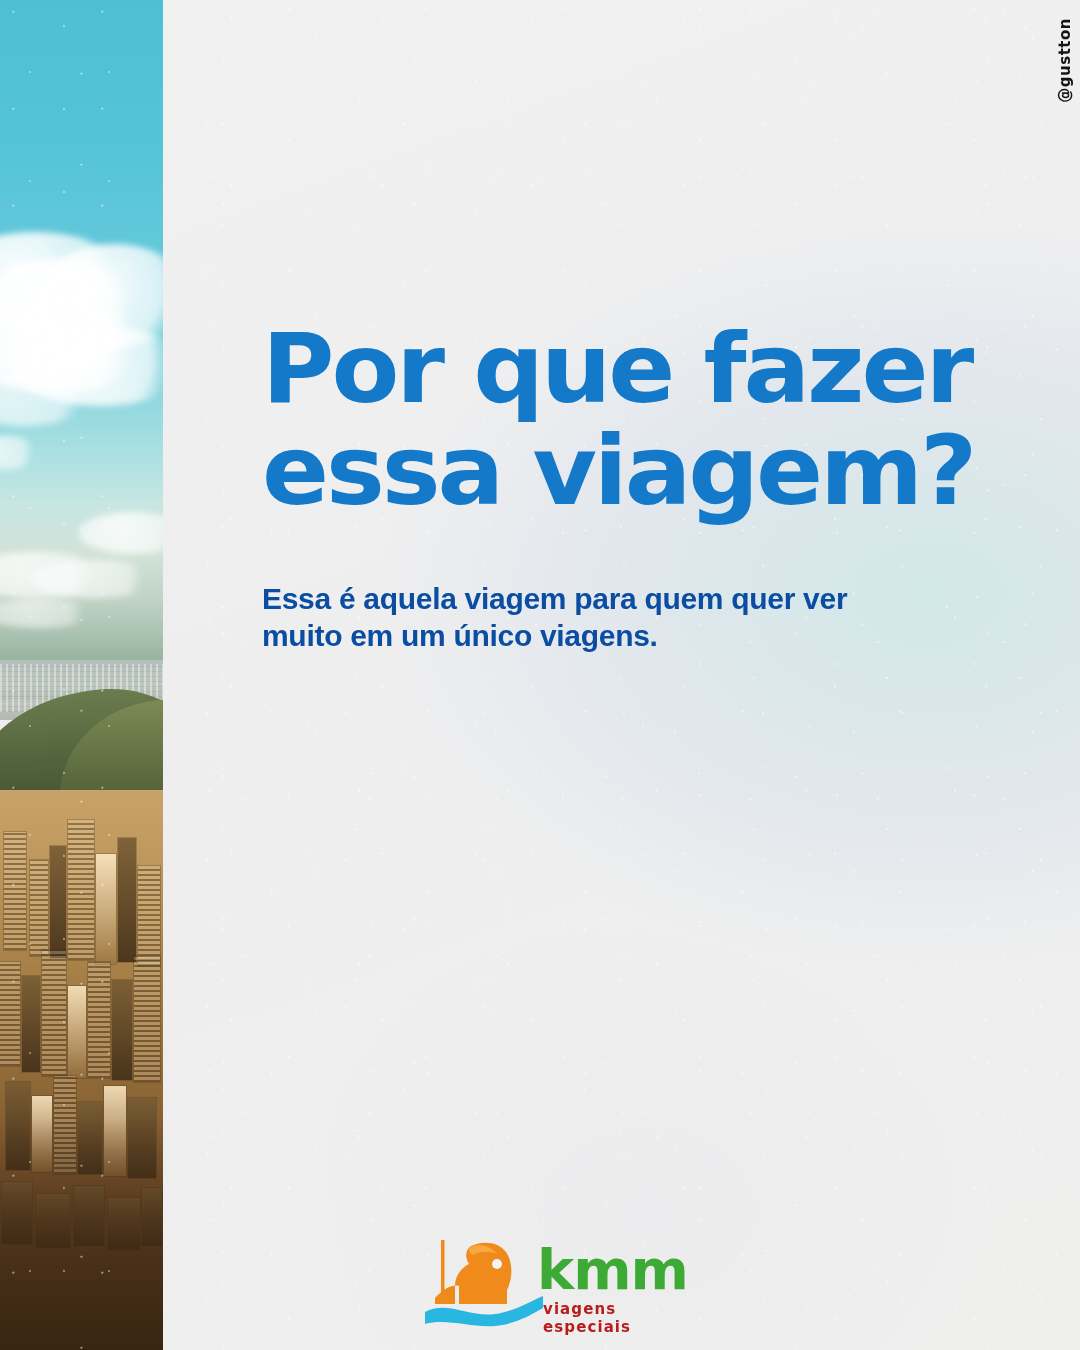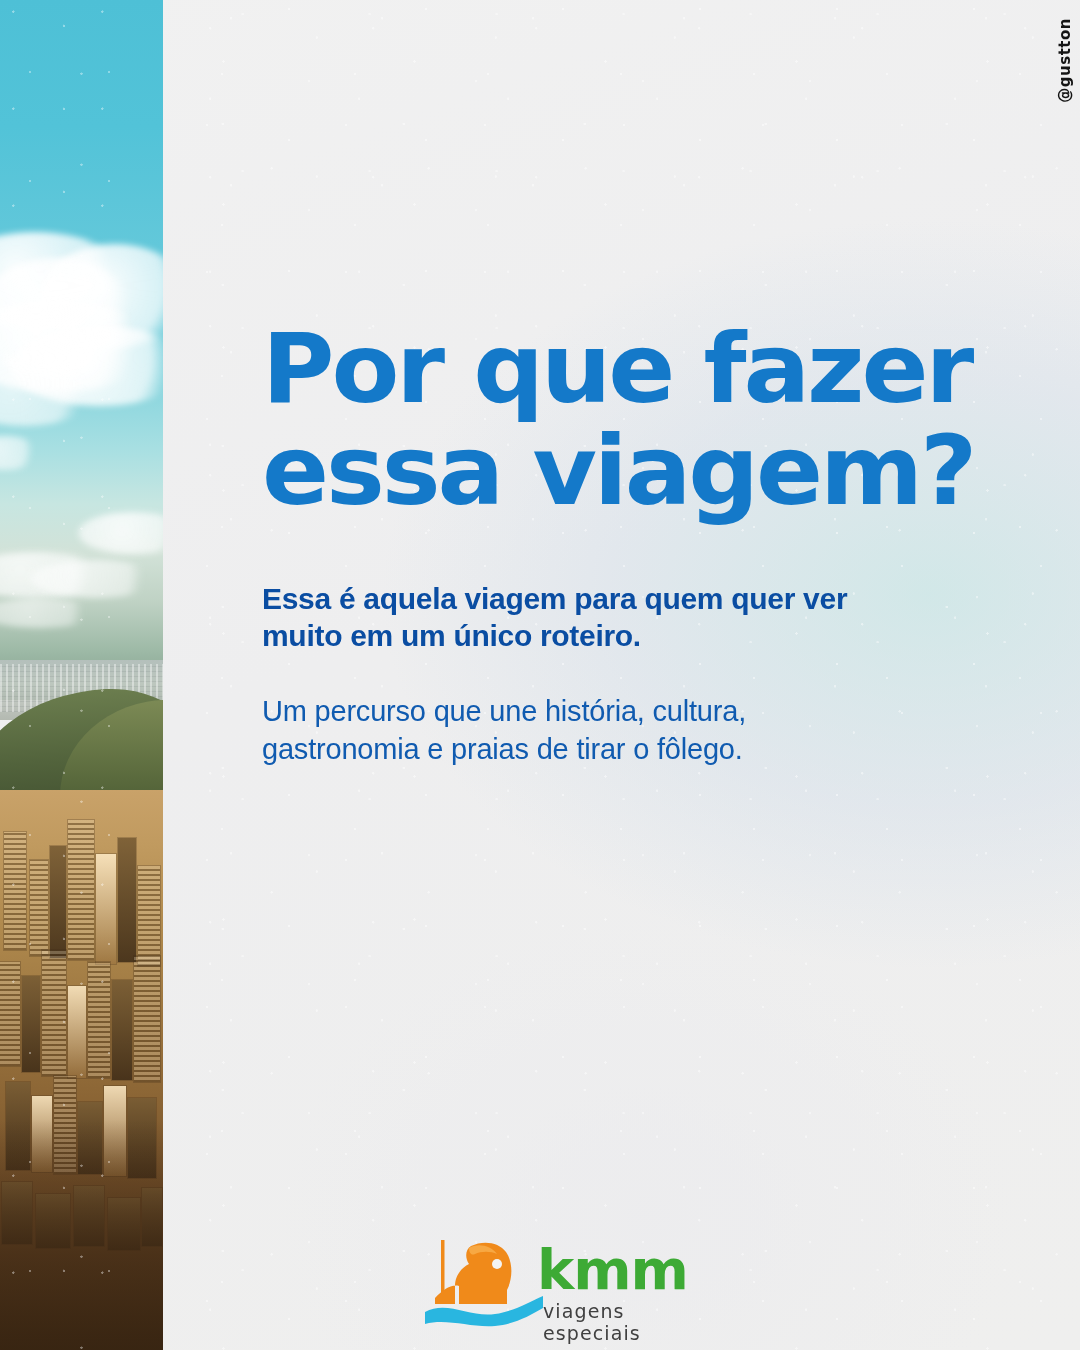--- a/index.html
+++ b/index.html
@@ -213,23 +213,23 @@
     position:absolute;left:112px;top:4px;
     font-family:"DejaVu Sans", sans-serif;
     font-size:56px;font-weight:700;line-height:56px;
     letter-spacing:-1px;
     color:#3daa35;
     text-align:right;
   }
   .logo-tag{
     position:absolute;left:118px;top:62px;
     font-family:"DejaVu Sans", sans-serif;
-    font-size:19px;font-weight:400;
+    font-size:15px;font-weight:700;
     letter-spacing:1.1px;
-    color:#404040;
+    color:#b91c1c;
   }
 </style>
 </head>
 <body>
 
 <div class="poster">
 
   <div class="bg-wash"></div>
   <div class="bg-grain"></div>
 
@@ -292,24 +292,22 @@
   </div>
 
   <div class="handle">@gustton</div>
 
   <div class="content">
 
     <h1 class="headline">Por que fazer
 essa viagem?</h1>
 
     <p class="lead">Essa é aquela viagem para quem quer ver
-muito em um único roteiro.</p>
-
-    <p class="para para-1">Um percurso que une história, cultura,
-gastronomia e praias de tirar o fôlego.</p>
+muito em um único viagens.</p>
+
 
   </div>
 
   <div class="logo">
     <div class="logo-inner">
       <svg class="logo-mark" viewBox="0 0 118 92">
 
         <rect x="16" y="2" width="3.5" height="62" fill="#f08a1a"></rect>
 
         <path d="M46 8 C58 2 74 4 81 14 C88 24 88 40 82 52 L82 66 L34 66 L34 48 C26 46 18 52 10 60 L10 66 L30 66 L30 48 C30 38 36 30 44 26 C40 20 40 12 46 8 Z" fill="#f08a1a"></path>

